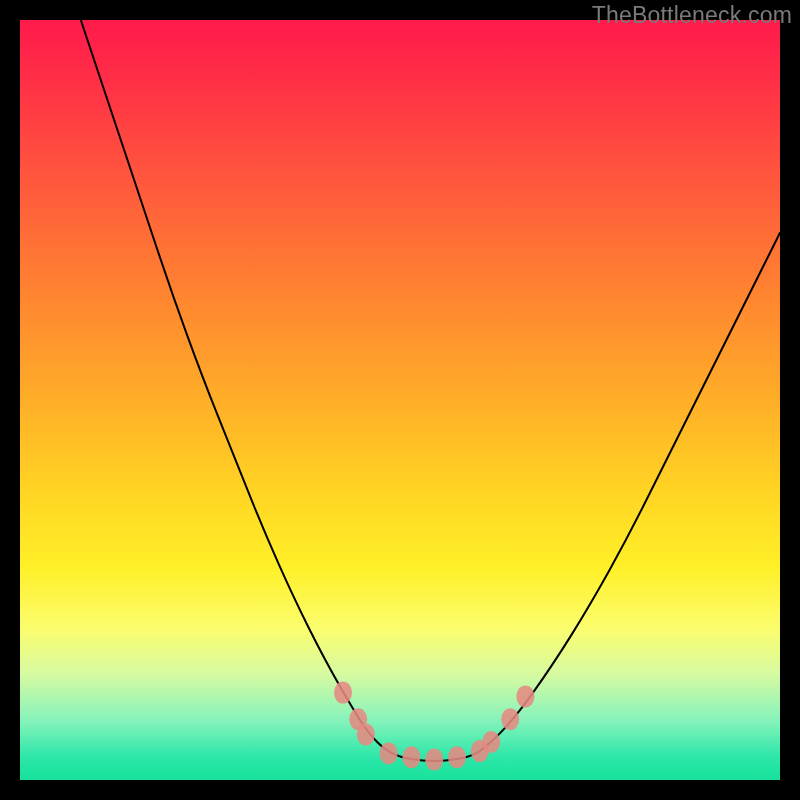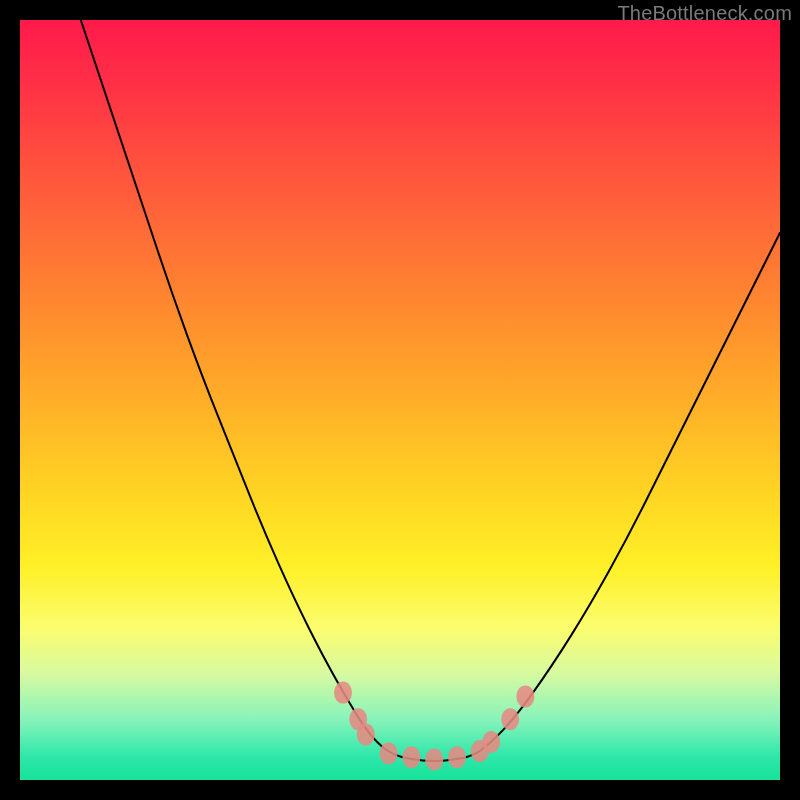--- a/index.html
+++ b/index.html
@@ -54,21 +54,21 @@
   svg.curve {
     position: absolute;
     inset: 0;
     width: 760px;
     height: 760px;
   }
   .watermark {
     position: absolute;
     top: 2px;
     right: 8px;
-    font-size: 20px;
+    font-size: 23px;
     font-weight: 500;
     color: #7a7a7a;
     letter-spacing: 0.2px;
     user-select: none;
   }
 </style>
 </head>
 <body>
 
 <div class="chart-container">

